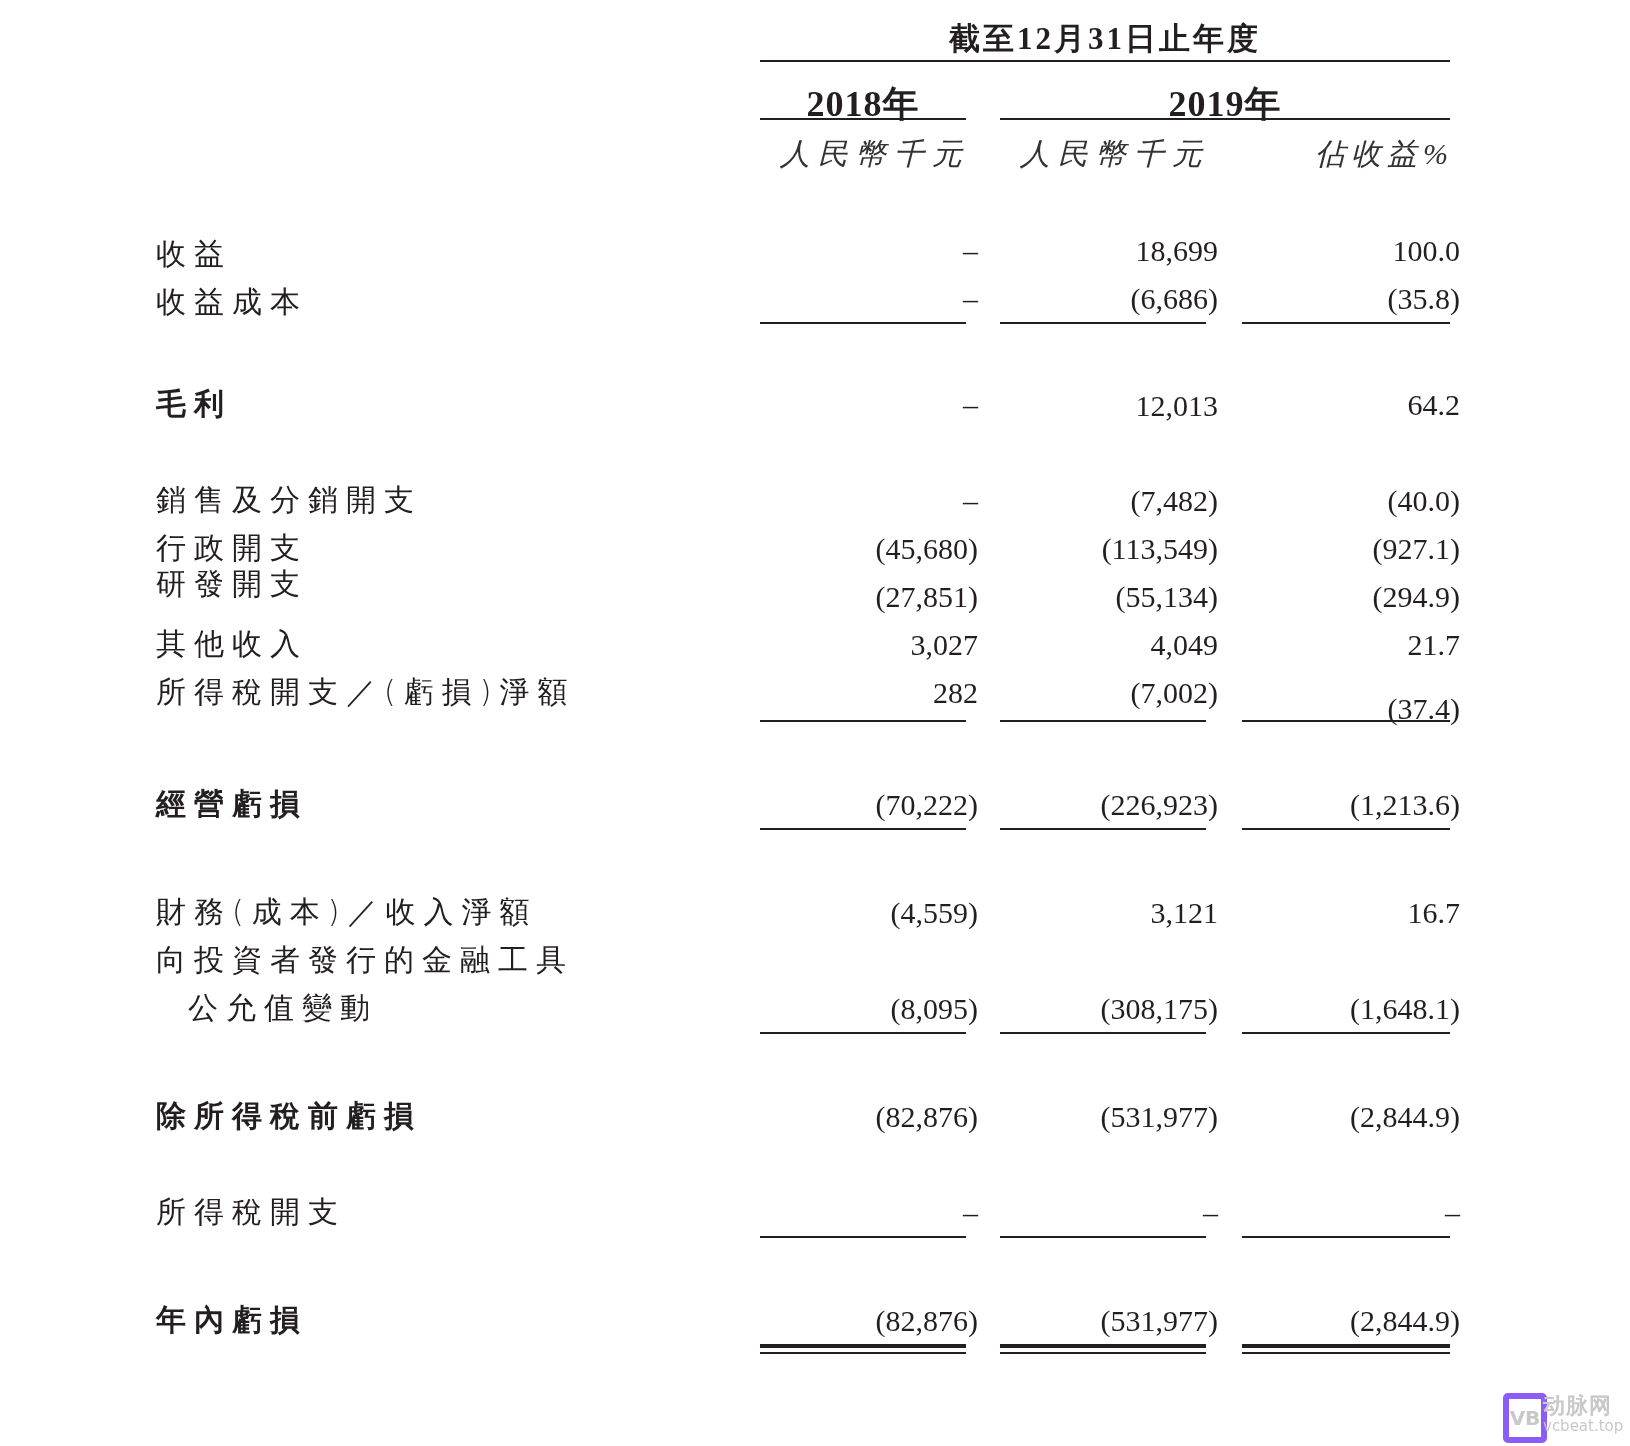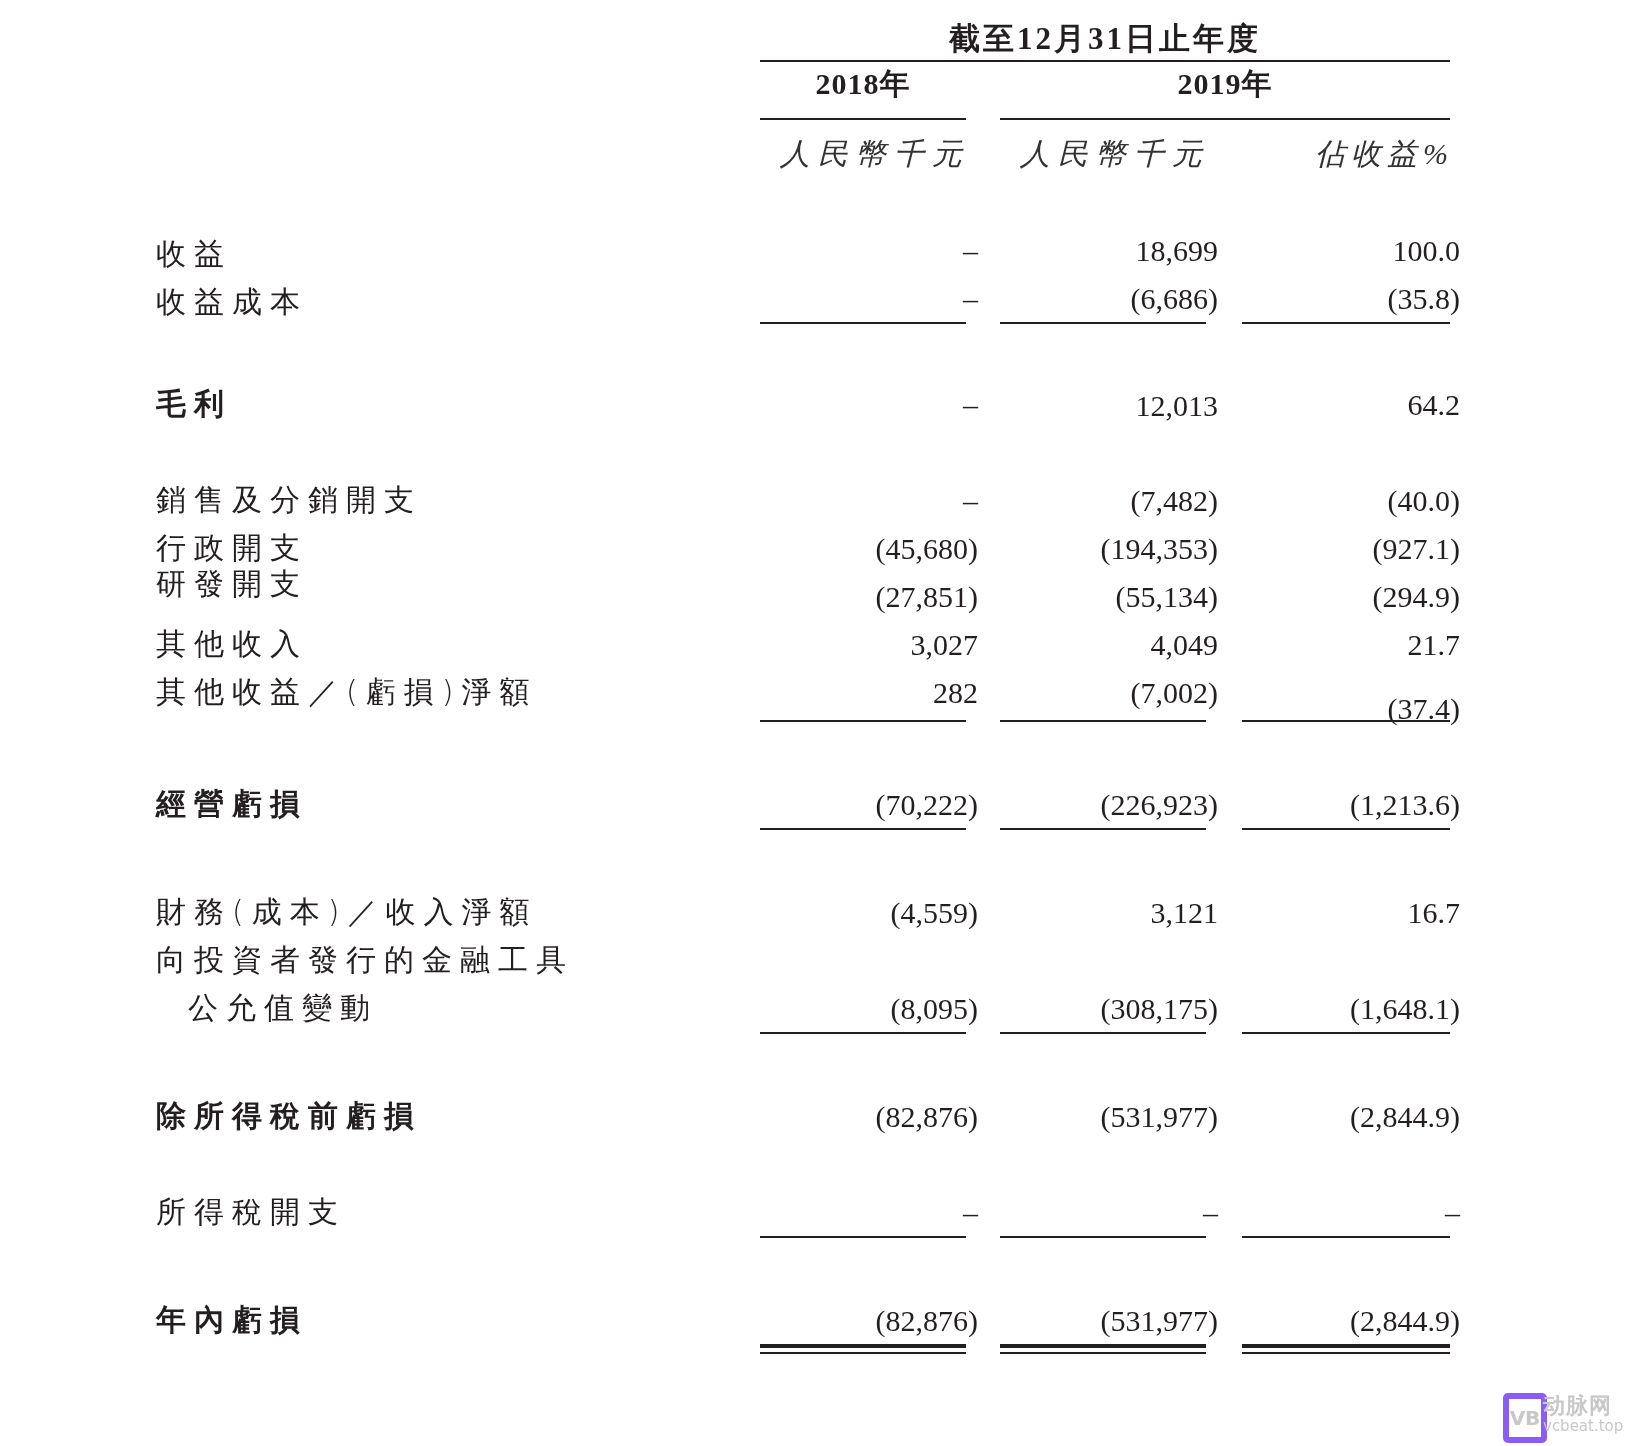--- a/index.html
+++ b/index.html
@@ -1,21 +1,21 @@
 <!DOCTYPE html>
 <html><head>
 <meta charset="utf-8">
 <style>
   html,body{margin:0;padding:0;background:#fff;}
   body{width:1630px;height:1446px;position:relative;overflow:hidden;color:#231f20;
        font-family:"Liberation Serif","DejaVu Serif",serif;}
   .abs{position:absolute;}
   .period{left:760px;width:690px;top:18px;text-align:center;font-size:31px;font-weight:bold;letter-spacing:3px;}
   .rule{position:absolute;height:2px;background:#231f20;}
-  .year{top:64px;text-align:center;font-size:30px;font-weight:bold;letter-spacing:1px;}
+  .year{top:80px;text-align:center;font-size:36px;font-weight:bold;letter-spacing:1px;}
   .unit{top:134px;text-align:right;font-size:30px;font-style:italic;letter-spacing:8px;color:#333;}
   .label{left:156px;font-size:30px;letter-spacing:8px;font-family:"DejaVu Sans","Liberation Sans",sans-serif;font-weight:300;}
   .label.bold{font-weight:bold;}
   .num{text-align:right;font-size:30px;}
   .c1{left:760px;width:218px;}
   .c2{left:1000px;width:218px;}
   .c3{left:1242px;width:218px;}
   .r1{left:760px;width:206px;}
   .r2{left:1000px;width:206px;}
   .r3{left:1242px;width:208px;}
@@ -64,37 +64,37 @@
 
 <div>
   <div class="abs label" style="top:480px;">銷售及分銷開支</div>
   <div class="abs num c1" style="top:484px;">–</div>
   <div class="abs num c2" style="top:484px;">(7,482)</div>
   <div class="abs num c3" style="top:484px;">(40.0)</div>
 </div>
 <div>
   <div class="abs label" style="top:528px;">行政開支</div>
   <div class="abs num c1" style="top:532px;">(45,680)</div>
-  <div class="abs num c2" style="top:532px;">(194,353)</div>
+  <div class="abs num c2" style="top:532px;">(113,549)</div>
   <div class="abs num c3" style="top:532px;">(927.1)</div>
 </div>
 <div>
   <div class="abs label" style="top:564px;">研發開支</div>
   <div class="abs num c1" style="top:580px;">(27,851)</div>
   <div class="abs num c2" style="top:580px;">(55,134)</div>
   <div class="abs num c3" style="top:580px;">(294.9)</div>
 </div>
 <div>
   <div class="abs label" style="top:624px;">其他收入</div>
   <div class="abs num c1" style="top:628px;">3,027</div>
   <div class="abs num c2" style="top:628px;">4,049</div>
   <div class="abs num c3" style="top:628px;">21.7</div>
 </div>
 <div>
-  <div class="abs label" style="top:672px;">其他收益／(虧損)淨額</div>
+  <div class="abs label" style="top:672px;">所得稅開支／(虧損)淨額</div>
   <div class="abs num c1" style="top:676px;">282</div>
   <div class="abs num c2" style="top:676px;">(7,002)</div>
   <div class="abs num c3" style="top:692px;text-align:right;">(37.4)</div>
 </div>
 <div class="rule r1" style="top:720px;"></div>
 <div class="rule r2" style="top:720px;"></div>
 <div class="rule r3" style="top:720px;"></div>
 
 <div>
   <div class="abs label bold" style="top:784px;">經營虧損</div>

